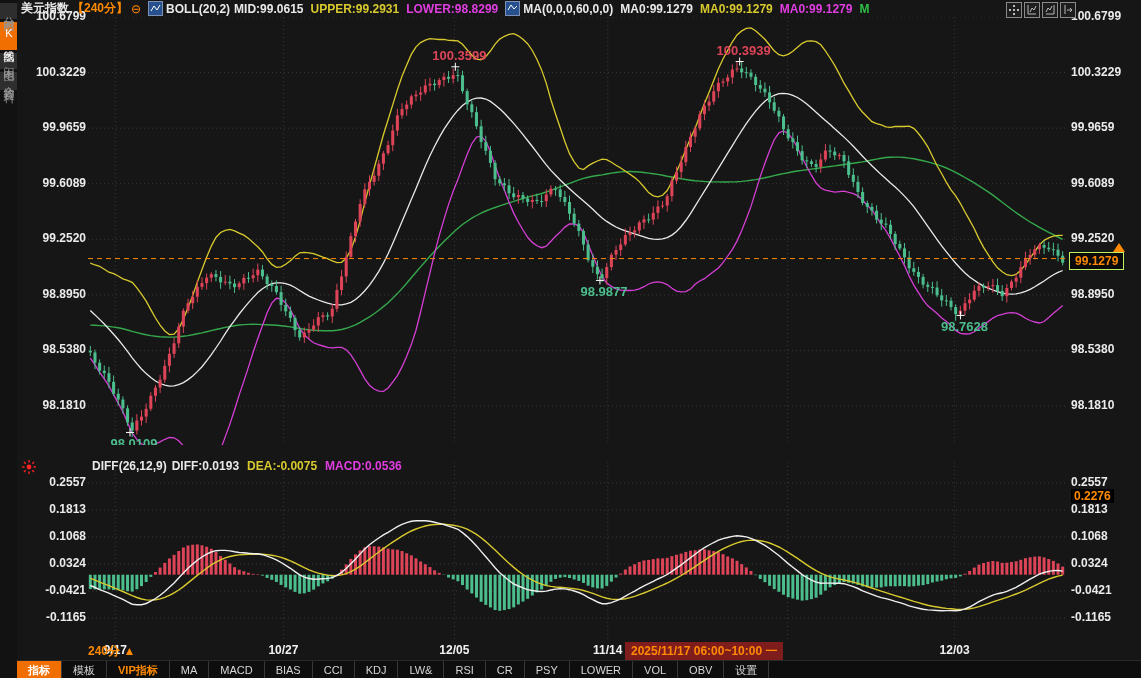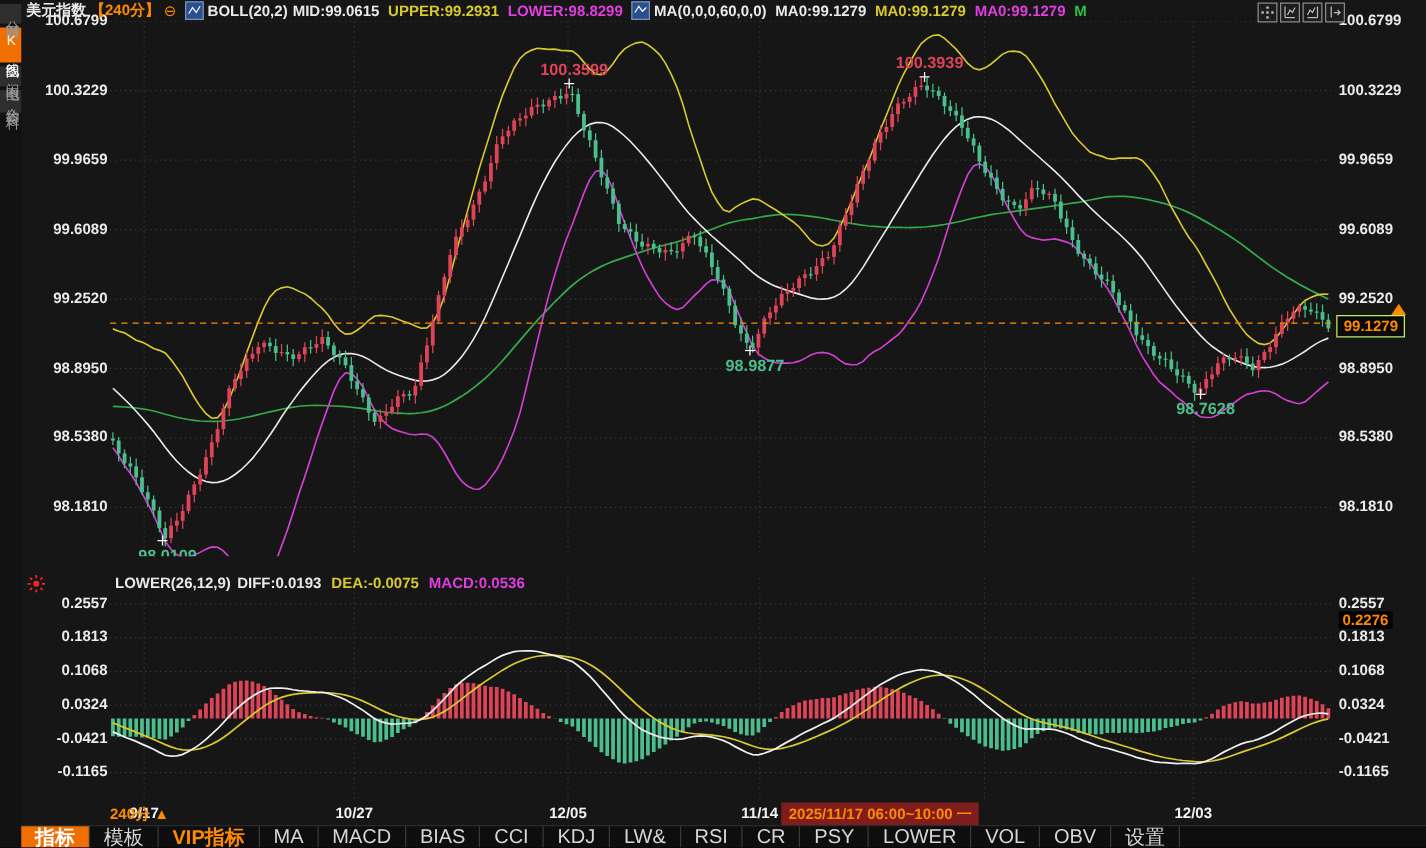--- a/index.html
+++ b/index.html
@@ -38,21 +38,21 @@
         transform:translateX(-50%);z-index:3;}
   .period-lab{position:absolute;left:88px;top:643px;font-size:12px;font-weight:700;
               color:#ff8a00;z-index:4;cursor:pointer;}
   .tooltip{position:absolute;left:625px;top:642px;background:#7f1d1d;color:#ff8a00;font-size:12px;
            font-weight:700;padding:1px 6px;z-index:6;white-space:nowrap;}
   .watermark{position:absolute;left:1002px;top:618px;font-size:35px;color:#d2d2d2;
              letter-spacing:2px;z-index:2;}
   
   .toolbar{position:absolute;left:17px;top:660px;width:1124px;height:18px;background:#0e0e0e;
            display:flex;align-items:stretch;z-index:6;border-top:1px solid #2a2a2a;}
-  .tb{font-size:16px;color:#d6d6d6;padding:0 11px;display:flex;align-items:center;
+  .tb{font-size:11px;color:#d6d6d6;padding:0 11px;display:flex;align-items:center;
       border-right:1px solid #383838;cursor:pointer;}
   .tb.active{background:#f06f00;color:#fff;font-weight:700;}
   .tb.vip{color:#ff8a00;font-weight:700;}
   svg text{font-family:"Liberation Sans",sans-serif;}
   .grid{stroke:#3c3535;stroke-width:1;stroke-dasharray:1 3;}
 </style>
 </head>
 <body>
 
 <div id="app">
@@ -800,21 +800,21 @@
       <line x1="956.0642857142857" x2="956.0642857142857" y1="112.7" y2="95.39856370506622" stroke="#dd4458" stroke-width="3"></line>
       <line x1="960.7166666666667" x2="960.7166666666667" y1="112.7" y2="97.03371804337455" stroke="#dd4458" stroke-width="3"></line>
       <line x1="965.3690476190476" x2="965.3690476190476" y1="112.7" y2="98.86166220250762" stroke="#dd4458" stroke-width="3"></line>
       <line x1="970.0214285714286" x2="970.0214285714286" y1="112.7" y2="101.49004246891275" stroke="#dd4458" stroke-width="3"></line>
       <line x1="974.6738095238095" x2="974.6738095238095" y1="112.7" y2="104.63086926187783" stroke="#dd4458" stroke-width="3"></line>
       <polyline points="2.3,116.3 7.0,118.2 11.6,120.1 16.3,121.9 20.9,123.7 25.6,125.7 30.2,127.6 34.9,129.5 39.5,131.6 44.2,133.7 48.9,135.5 53.5,137.0 58.2,137.9 62.8,138.1 67.5,137.8 72.1,136.9 76.8,135.4 81.4,133.4 86.1,130.9 90.7,128.0 95.4,124.6 100.0,120.9 104.7,117.1 109.3,113.4 114.0,109.7 118.6,106.2 123.3,102.9 127.9,100.1 132.6,97.8 137.2,95.9 141.9,94.5 146.6,93.5 151.2,92.9 155.9,92.5 160.5,92.3 165.2,92.2 169.8,92.1 174.5,92.2 179.1,92.6 183.8,93.2 188.4,94.1 193.1,95.4 197.7,97.0 202.4,98.9 207.0,101.0 211.7,103.4 216.3,105.7 221.0,107.9 225.6,109.7 230.3,111.2 234.9,112.3 239.6,113.1 244.3,113.6 248.9,113.5 253.6,112.9 258.2,111.6 262.9,109.6 267.5,107.1 272.2,104.1 276.8,100.7 281.5,97.1 286.1,93.5 290.8,90.0 295.4,86.6 300.1,83.3 304.7,80.2 309.4,77.1 314.0,74.1 318.7,71.4 323.3,69.0 328.0,67.0 332.6,65.3 337.3,64.0 341.9,63.0 346.6,62.5 351.3,62.3 355.9,62.3 360.6,62.7 365.2,63.3 369.9,64.1 374.5,65.4 379.2,67.2 383.8,69.6 388.5,72.4 393.1,75.8 397.8,79.6 402.4,83.7 407.1,88.1 411.7,92.6 416.4,97.0 421.0,101.3 425.7,105.4 430.3,109.1 435.0,112.5 439.6,115.5 444.3,118.1 449.0,120.3 453.6,122.2 458.3,123.6 462.9,124.4 467.6,125.0 472.2,125.3 476.9,125.6 481.5,126.1 486.2,126.7 490.8,127.4 495.5,128.5 500.1,129.8 504.8,131.4 509.4,133.1 514.1,134.8 518.7,136.2 523.4,137.1 528.0,137.5 532.7,137.3 537.4,136.7 542.0,135.6 546.7,134.3 551.3,132.7 556.0,131.0 560.6,129.1 565.3,127.2 569.9,125.1 574.6,123.1 579.2,121.0 583.9,118.6 588.5,116.2 593.2,113.5 597.8,110.7 602.5,107.7 607.1,104.6 611.8,101.4 616.4,98.3 621.1,95.2 625.7,92.3 630.4,89.4 635.0,86.9 639.7,84.6 644.4,82.6 649.0,80.8 653.7,79.5 658.3,78.6 663.0,78.1 667.6,78.2 672.3,78.7 676.9,79.6 681.6,81.0 686.2,82.8 690.9,85.0 695.5,87.5 700.2,90.3 704.8,93.3 709.5,96.4 714.1,99.6 718.8,102.8 723.4,105.9 728.1,108.7 732.8,111.2 737.4,113.2 742.1,114.8 746.7,116.1 751.4,117.1 756.0,118.0 760.7,119.0 765.3,120.1 770.0,121.4 774.6,122.9 779.3,124.5 783.9,126.0 788.6,127.6 793.2,129.2 797.9,130.7 802.5,132.1 807.2,133.6 811.8,135.0 816.5,136.4 821.1,137.9 825.8,139.4 830.5,140.7 835.1,142.0 839.8,143.2 844.4,144.2 849.1,145.0 853.7,145.8 858.4,146.4 863.0,146.8 867.7,147.2 872.3,147.4 877.0,147.3 881.6,146.8 886.3,145.9 890.9,144.7 895.6,143.2 900.2,141.6 904.9,139.9 909.5,138.3 914.2,136.8 918.8,135.3 923.5,133.7 928.1,132.0 932.8,130.2 937.5,128.1 942.1,125.9 946.8,123.7 951.4,121.4 956.1,119.2 960.7,117.2 965.4,115.5 970.0,114.1 974.7,113.1" fill="none" stroke="#d8c92f" stroke-width="1.4"></polyline>
       <polyline points="2.3,123.5 7.0,125.5 11.6,127.6 16.3,129.3 20.9,131.1 25.6,133.3 30.2,135.3 34.9,137.4 39.5,139.9 44.2,142.2 48.9,142.8 53.5,142.7 58.2,141.5 62.8,139.2 67.5,136.5 72.1,133.3 76.8,129.5 81.4,125.3 86.1,121.0 90.7,116.1 95.4,110.9 100.0,106.3 104.7,102.1 109.3,98.2 114.0,95.0 118.6,92.2 123.3,90.0 127.9,88.7 132.6,88.4 137.2,88.4 141.9,88.9 146.6,89.8 151.2,90.5 155.9,90.8 160.5,91.3 165.2,91.7 169.8,91.8 174.5,92.7 179.1,94.2 183.8,95.8 188.4,97.8 193.1,100.5 197.7,103.4 202.4,106.3 207.0,109.6 211.7,112.9 216.3,115.1 221.0,116.5 225.6,117.2 230.3,117.0 234.9,116.7 239.6,116.4 244.3,115.6 248.9,113.3 253.6,110.4 258.2,106.5 262.9,101.8 267.5,97.0 272.2,91.9 276.8,87.0 281.5,82.8 286.1,79.3 290.8,76.0 295.4,72.9 300.1,70.3 304.7,67.5 309.4,64.6 314.0,62.3 318.7,60.7 323.3,59.3 328.0,58.8 332.6,58.7 337.3,58.7 341.9,59.2 346.6,60.3 351.3,61.4 355.9,62.5 360.6,64.1 365.2,65.6 369.9,67.3 374.5,70.6 379.2,74.6 383.8,78.9 388.5,83.9 393.1,89.4 397.8,94.7 402.4,100.1 407.1,105.8 411.7,110.7 416.4,114.7 421.0,118.5 425.7,121.8 430.3,124.0 435.0,125.9 439.6,127.6 444.3,128.5 449.0,129.2 453.6,129.5 458.3,129.1 462.9,128.0 467.6,127.1 472.2,126.8 476.9,126.9 481.5,127.7 486.2,129.0 490.8,130.5 495.5,132.6 500.1,135.3 504.8,137.7 509.4,140.0 514.1,141.7 518.7,141.8 523.4,140.6 528.0,138.9 532.7,136.8 537.4,134.1 542.0,131.5 546.7,129.1 551.3,126.4 556.0,123.8 560.6,121.7 565.3,119.4 569.9,117.0 574.6,114.9 579.2,112.5 583.9,109.3 588.5,106.2 593.2,102.9 597.8,99.3 602.5,95.7 607.1,92.3 611.8,88.8 616.4,85.6 621.1,83.0 625.7,80.5 630.4,78.2 635.0,76.6 639.7,75.5 644.4,74.4 649.0,73.8 653.7,74.2 658.3,74.9 663.0,76.3 667.6,78.4 672.3,80.8 676.9,83.4 681.6,86.5 686.2,90.0 690.9,93.5 695.5,97.5 700.2,101.6 704.8,105.2 709.5,108.9 714.1,112.6 718.8,115.5 723.4,118.1 728.1,120.2 732.8,121.2 737.4,121.1 742.1,121.1 746.7,121.3 751.4,121.3 756.0,121.7 760.7,123.1 765.3,124.6 770.0,126.5 774.6,128.8 779.3,130.7 783.9,132.3 788.6,134.1 793.2,135.6 797.9,136.6 802.5,137.9 807.2,139.4 811.8,140.7 816.5,142.2 821.1,143.9 825.8,145.1 830.5,146.2 835.1,147.3 839.8,147.9 844.4,148.1 849.1,148.5 853.7,148.8 858.4,148.6 863.0,148.6 867.7,148.8 872.3,148.3 877.0,146.8 881.6,145.0 886.3,142.4 890.9,139.7 895.6,137.4 900.2,135.2 904.9,133.1 909.5,131.7 914.2,130.8 918.8,129.3 923.5,127.3 928.1,125.3 932.8,122.7 937.5,119.8 942.1,117.2 946.8,114.6 951.4,112.2 956.1,110.5 960.7,109.4 965.4,108.6 970.0,108.5 974.7,109.1" fill="none" stroke="#efefef" stroke-width="1.4"></polyline>
     </svg>
 
   <div class="macd-head">
-    <span class="c-white">LOWER(26,12,9)</span>
+    <span class="c-white">DIFF(26,12,9)</span>
     <span class="c-white" style="margin-left:-3px">DIFF:0.0193</span>
     <span class="c-yellow">DEA:-0.0075</span>
     <span class="c-magenta">MACD:0.0536</span>
   </div>
   <svg style="position:absolute;left:22px;top:460px;z-index:5" width="14" height="14">
     <circle cx="7" cy="7" r="2.4" fill="#ff2222"></circle>
     <g stroke="#ff2222" stroke-width="1.4">
       <line x1="7" y1="0" x2="7" y2="2.5"></line>
         <line x1="7" y1="11.5" x2="7" y2="14"></line>
       <line x1="0" y1="7" x2="2.5" y2="7"></line>

